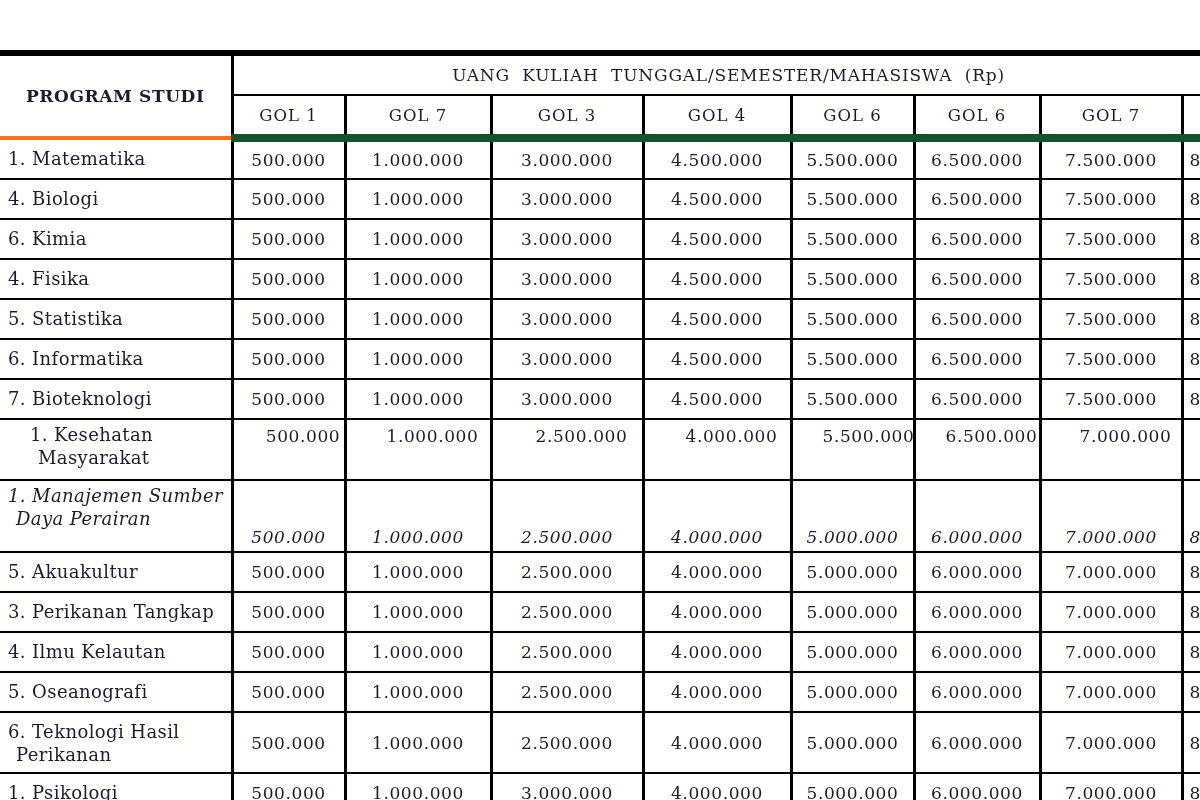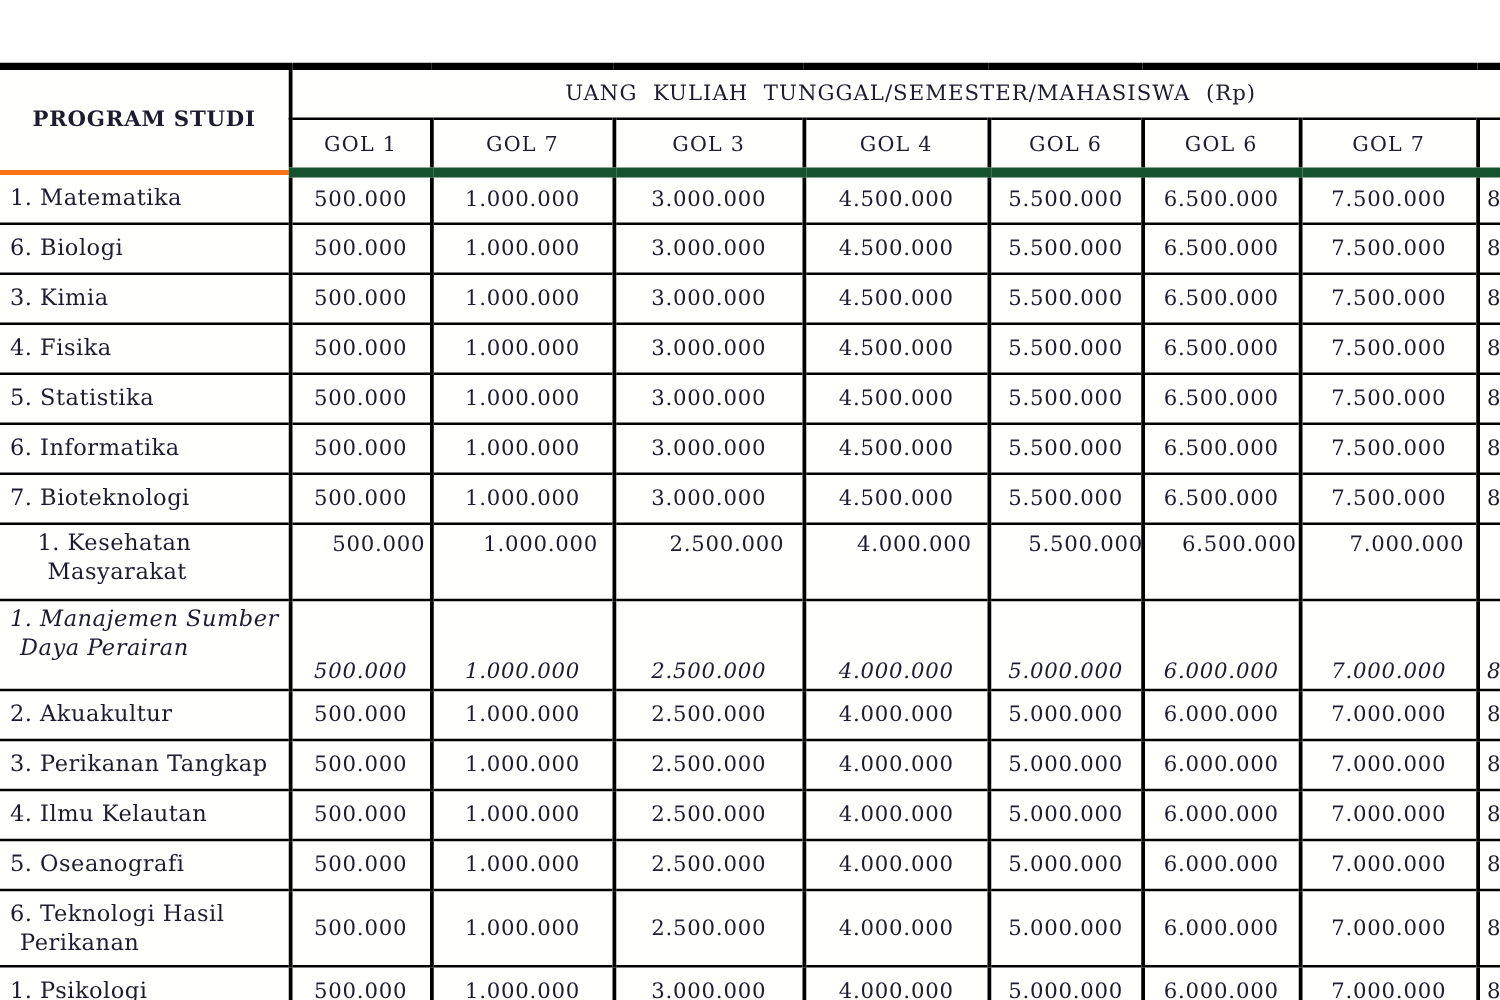--- a/index.html
+++ b/index.html
@@ -76,34 +76,34 @@
           <td class="val">1.000.000</td>
           <td class="val">3.000.000</td>
           <td class="val">4.500.000</td>
           <td class="val">5.500.000</td>
           <td class="val">6.500.000</td>
           <td class="val">7.500.000</td>
           <td class="val cut">8</td>
         </tr>
         <tr class="default">
           <td class="label first-col">
-            <div>6. Biologi</div>
-          </td>
-          <td class="val">500.000</td>
-          <td class="val">1.000.000</td>
-          <td class="val">3.000.000</td>
-          <td class="val">4.500.000</td>
-          <td class="val">5.500.000</td>
-          <td class="val">6.500.000</td>
-          <td class="val">7.500.000</td>
-          <td class="val cut">8</td>
-        </tr>
-        <tr class="default">
-          <td class="label first-col">
-            <div>3. Kimia</div>
+            <div>4. Biologi</div>
+          </td>
+          <td class="val">500.000</td>
+          <td class="val">1.000.000</td>
+          <td class="val">3.000.000</td>
+          <td class="val">4.500.000</td>
+          <td class="val">5.500.000</td>
+          <td class="val">6.500.000</td>
+          <td class="val">7.500.000</td>
+          <td class="val cut">8</td>
+        </tr>
+        <tr class="default">
+          <td class="label first-col">
+            <div>6. Kimia</div>
           </td>
           <td class="val">500.000</td>
           <td class="val">1.000.000</td>
           <td class="val">3.000.000</td>
           <td class="val">4.500.000</td>
           <td class="val">5.500.000</td>
           <td class="val">6.500.000</td>
           <td class="val">7.500.000</td>
           <td class="val cut">8</td>
         </tr>
@@ -182,21 +182,21 @@
           <td class="val">1.000.000</td>
           <td class="val">2.500.000</td>
           <td class="val">4.000.000</td>
           <td class="val">5.000.000</td>
           <td class="val">6.000.000</td>
           <td class="val">7.000.000</td>
           <td class="val cut">8</td>
         </tr>
         <tr class="default">
           <td class="label first-col">
-            <div>2. Akuakultur</div>
+            <div>5. Akuakultur</div>
           </td>
           <td class="val">500.000</td>
           <td class="val">1.000.000</td>
           <td class="val">2.500.000</td>
           <td class="val">4.000.000</td>
           <td class="val">5.000.000</td>
           <td class="val">6.000.000</td>
           <td class="val">7.000.000</td>
           <td class="val cut">8</td>
         </tr>

